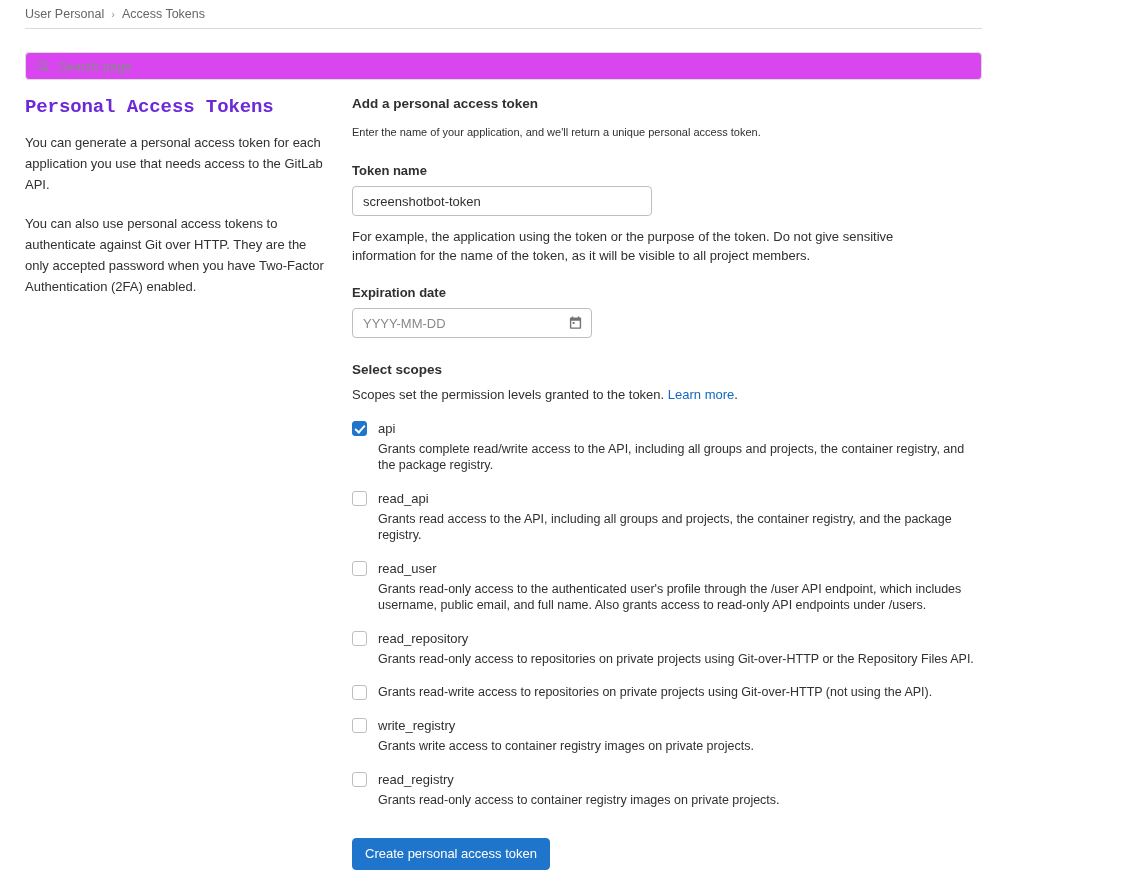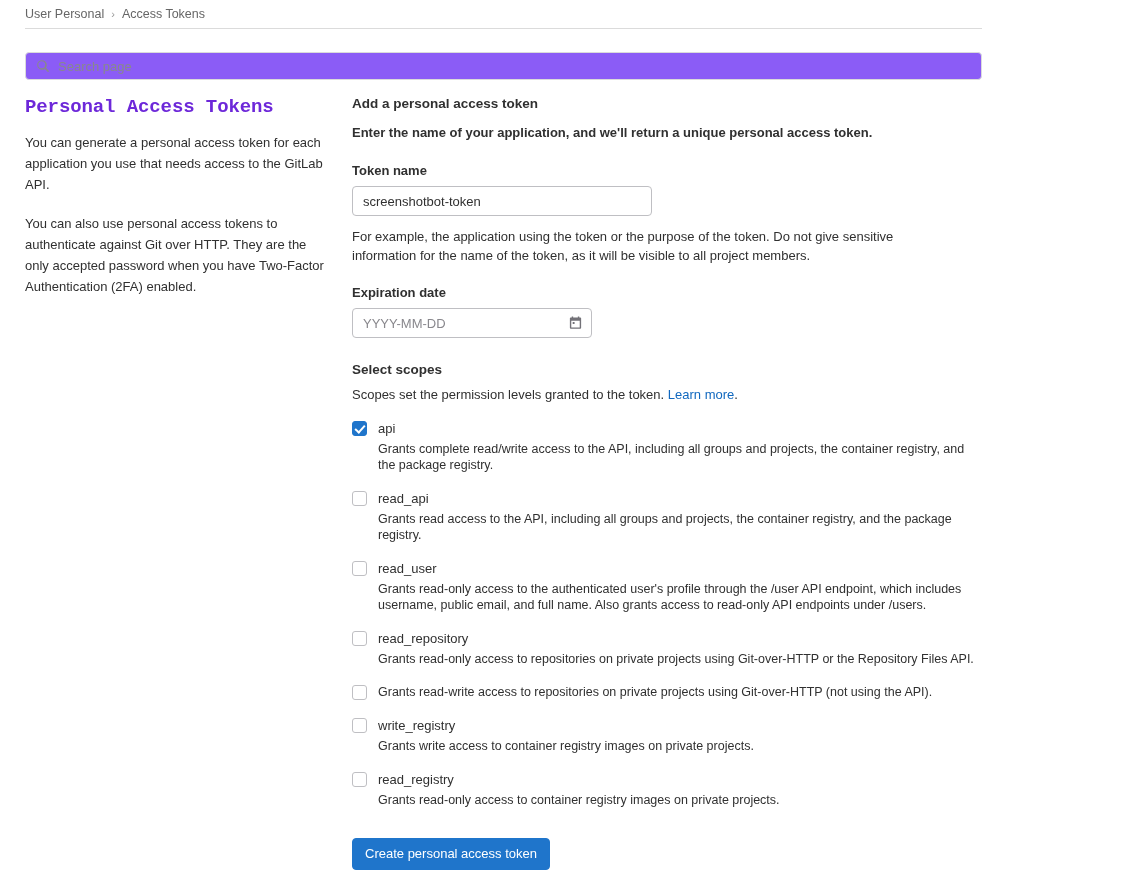--- a/index.html
+++ b/index.html
@@ -45,21 +45,21 @@
   .search-wrap {
     position: absolute;
     left: 25px; top: 52px;
     width: 957px; height: 28px;
   }
   .search-box {
     position: relative;
     width: 100%; height: 28px;
     border: 1px solid #dbdbdb;
     border-radius: 4px;
-    background: #8b5cf6;
+    background: #d946ef;
     display: flex;
     align-items: flex-start;
   }
   .search-icon {
     position: absolute;
     left: 10px; top: 50%;
     transform: translateY(-50%);
     width: 14px; height: 14px;
     color: #89888d;
   }
@@ -109,24 +109,23 @@
   }
 
   .rt-heading {
     margin: 0 0 12px 0;
     font-size: 13.5px;
     font-weight: bold;
     color: #303030;
   }
   .rt-sub {
     margin: 0 0 21px 0;
-    font-size: 13px;
+    font-size: 11px;
     line-height: 19px;
     color: #303030;
-    font-weight: bold;
   }
 
   label.field-label {
     display: block;
     font-size: 13px;
     font-weight: bold;
     color: #303030;
     margin-bottom: 8px;
   }
 

